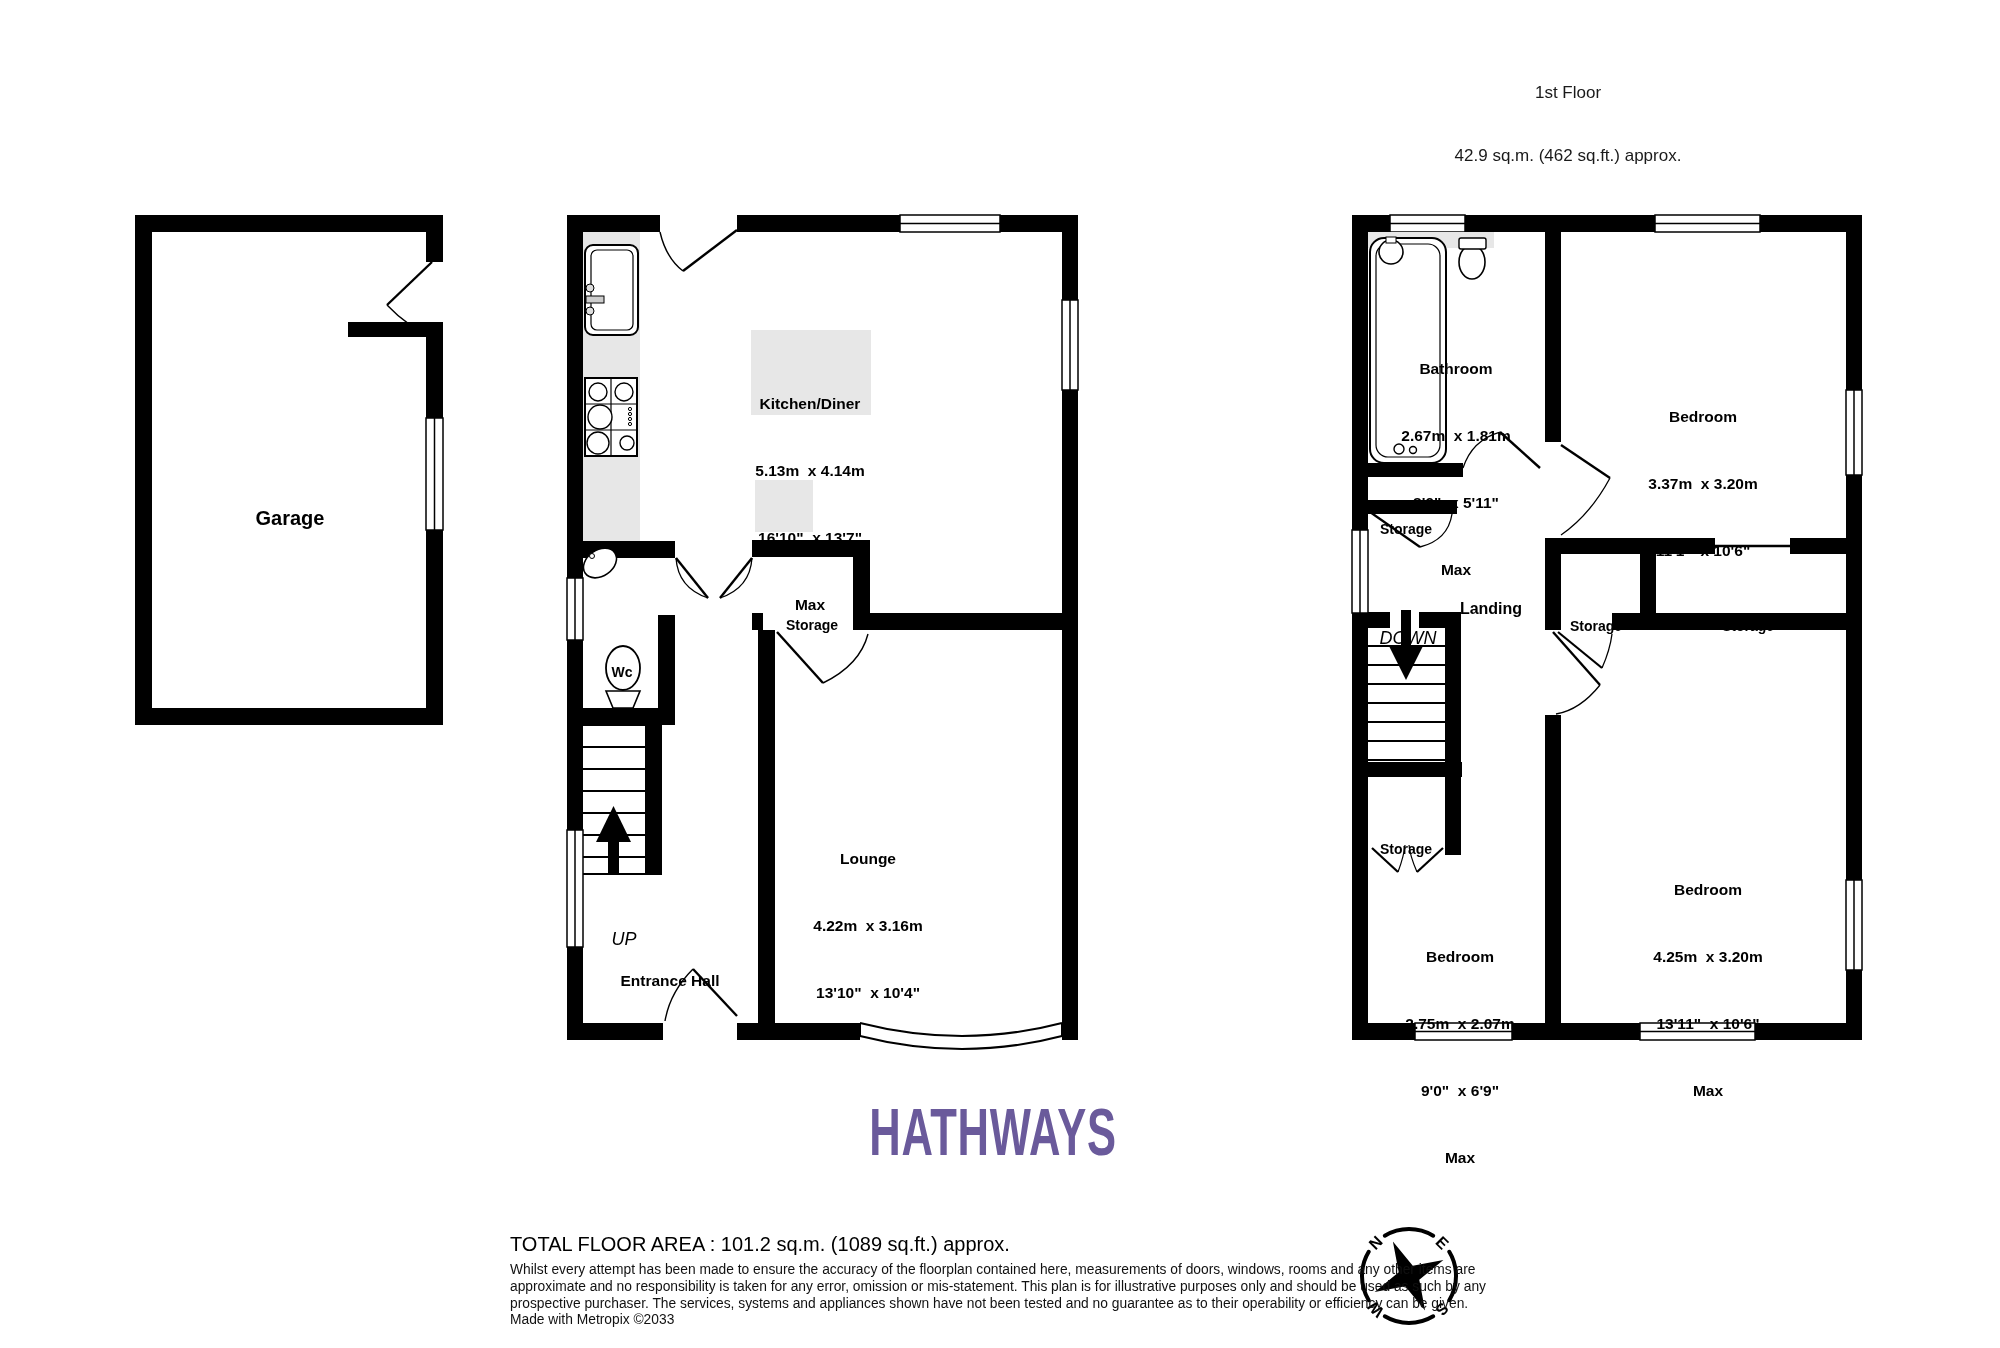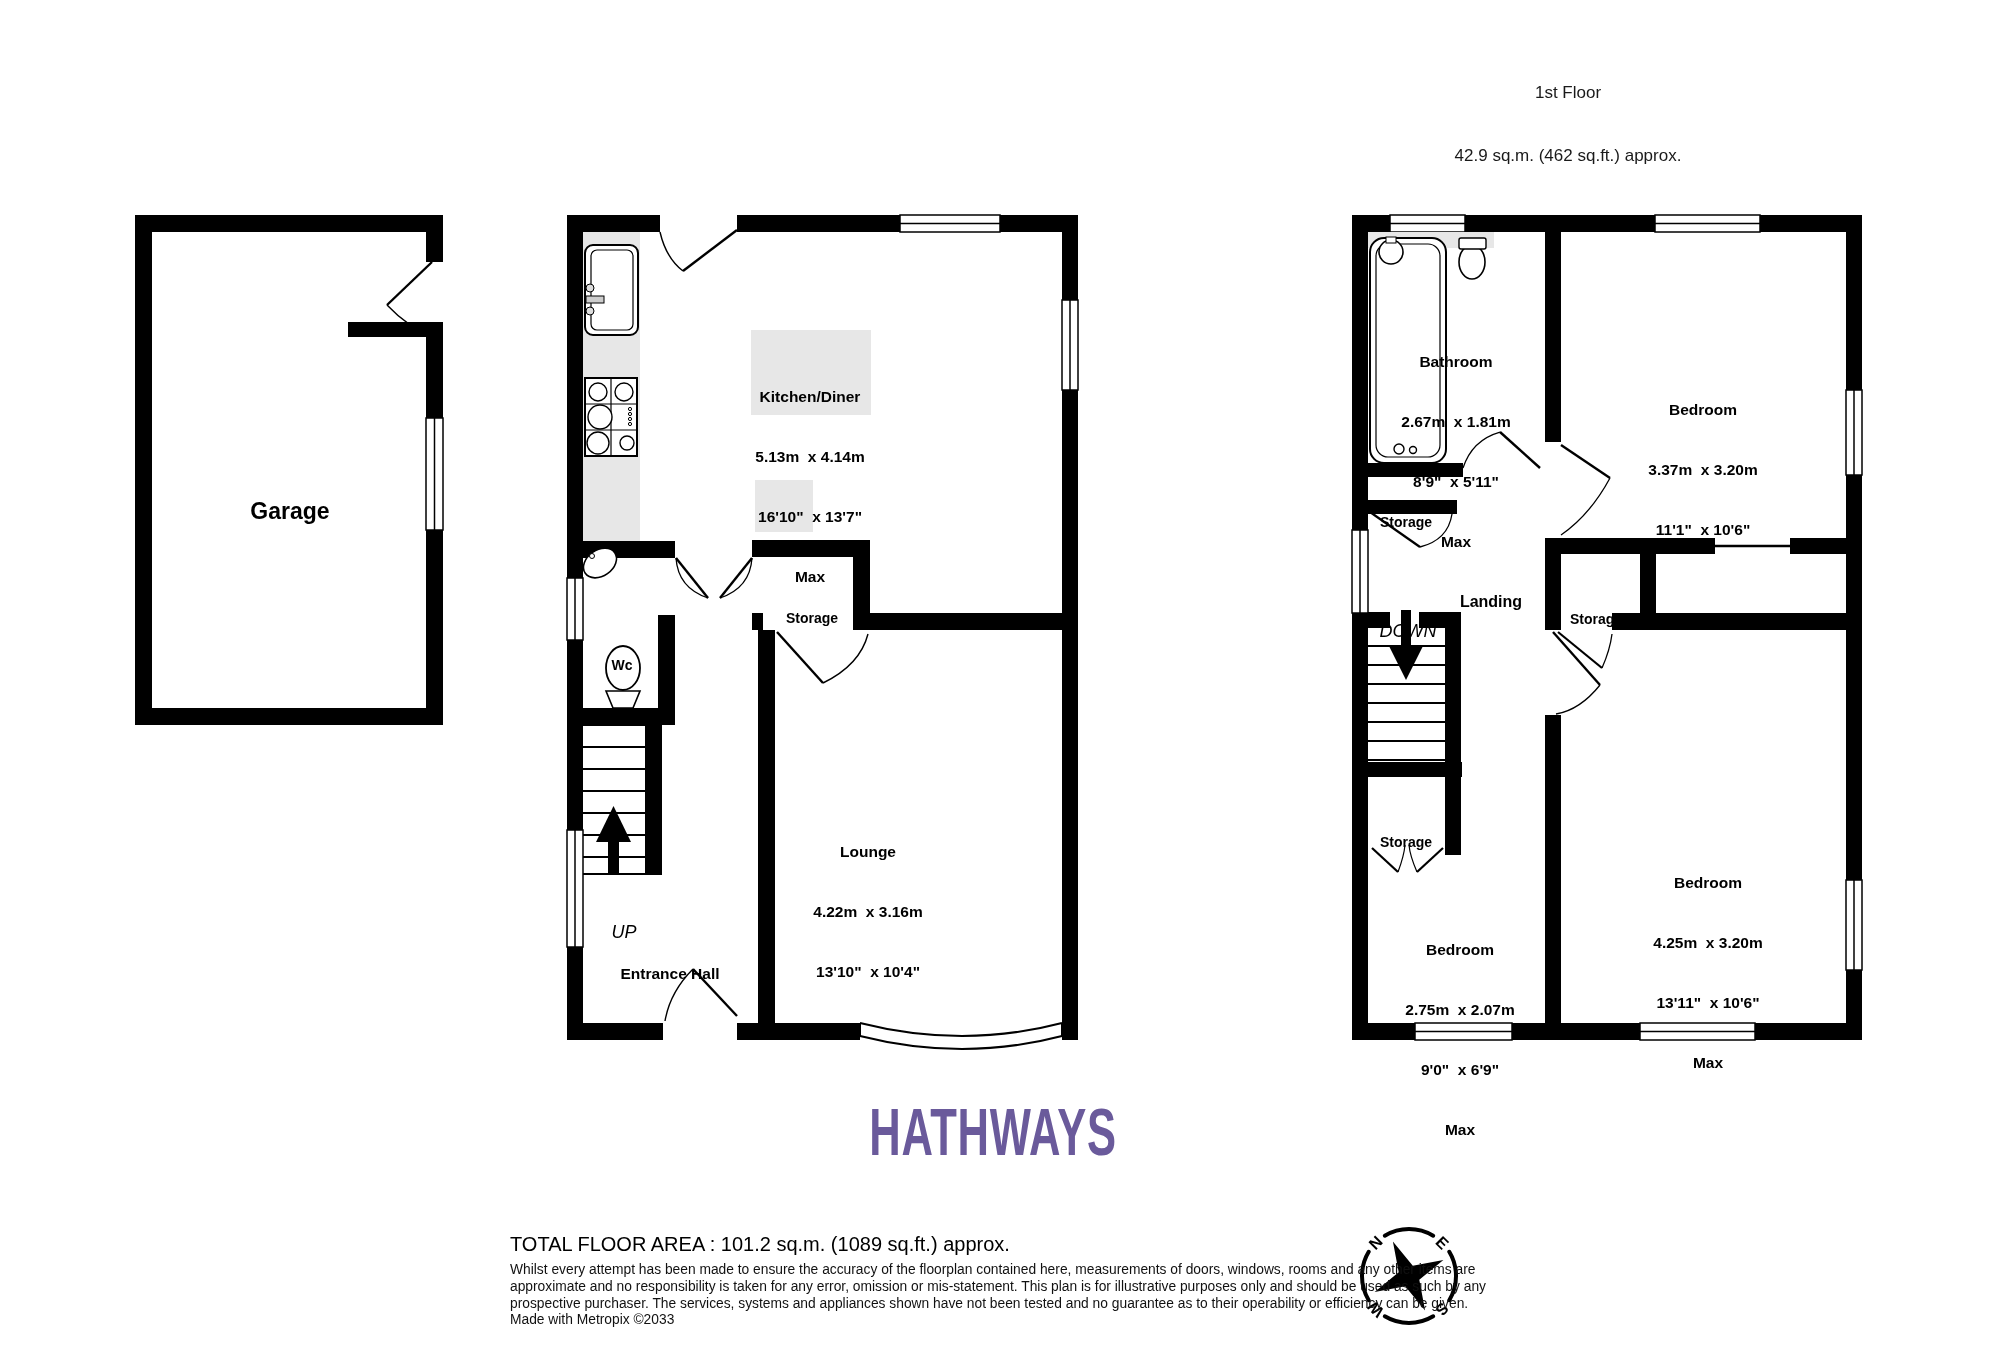--- a/index.html
+++ b/index.html
@@ -3,23 +3,23 @@
 <meta charset="utf-8">
 <style>
   html,body{margin:0;padding:0;background:#fff;}
   #canvas{position:relative;width:2000px;height:1348px;background:#fff;overflow:hidden;
           font-family:"Liberation Sans",sans-serif;color:#000;}
   .abs{position:absolute;}
   .hdr{position:absolute;transform:translateX(-50%);text-align:center;
        font-size:17px;line-height:21px;color:#1a1a1a;white-space:pre;}
   .room-label{position:absolute;transform:translateX(-50%);text-align:center;
        font-weight:bold;font-size:15.5px;line-height:20px;white-space:pre;}
-  .room-label div{white-space:pre;}
+  .room-label div{white-space:pre;margin-top:7px;}
   .small-label{font-size:14px;line-height:17px;}
-  .big-label{font-size:23px;}
+  .big-label{font-size:20px;}
   .mid-label{font-size:16px;}
   .plain{font-weight:normal;font-size:18px;font-style:italic;}
   #logo{position:absolute;left:993px;top:1102px;transform:translateX(-50%) scaleX(.66);
         transform-origin:center top;font-size:66px;font-weight:bold;letter-spacing:1px;
         line-height:60px;white-space:nowrap;}
   #footer{position:absolute;left:1000px;top:1232px;transform:translateX(-50%);
           width:980px;text-align:left;}
   #total-area{font-size:20px;line-height:25px;margin-bottom:5px;color:#000;}
   #disclaimer{font-size:13.8px;line-height:16.8px;color:#111;}
   #credit{font-size:13.8px;line-height:16.8px;color:#111;}

